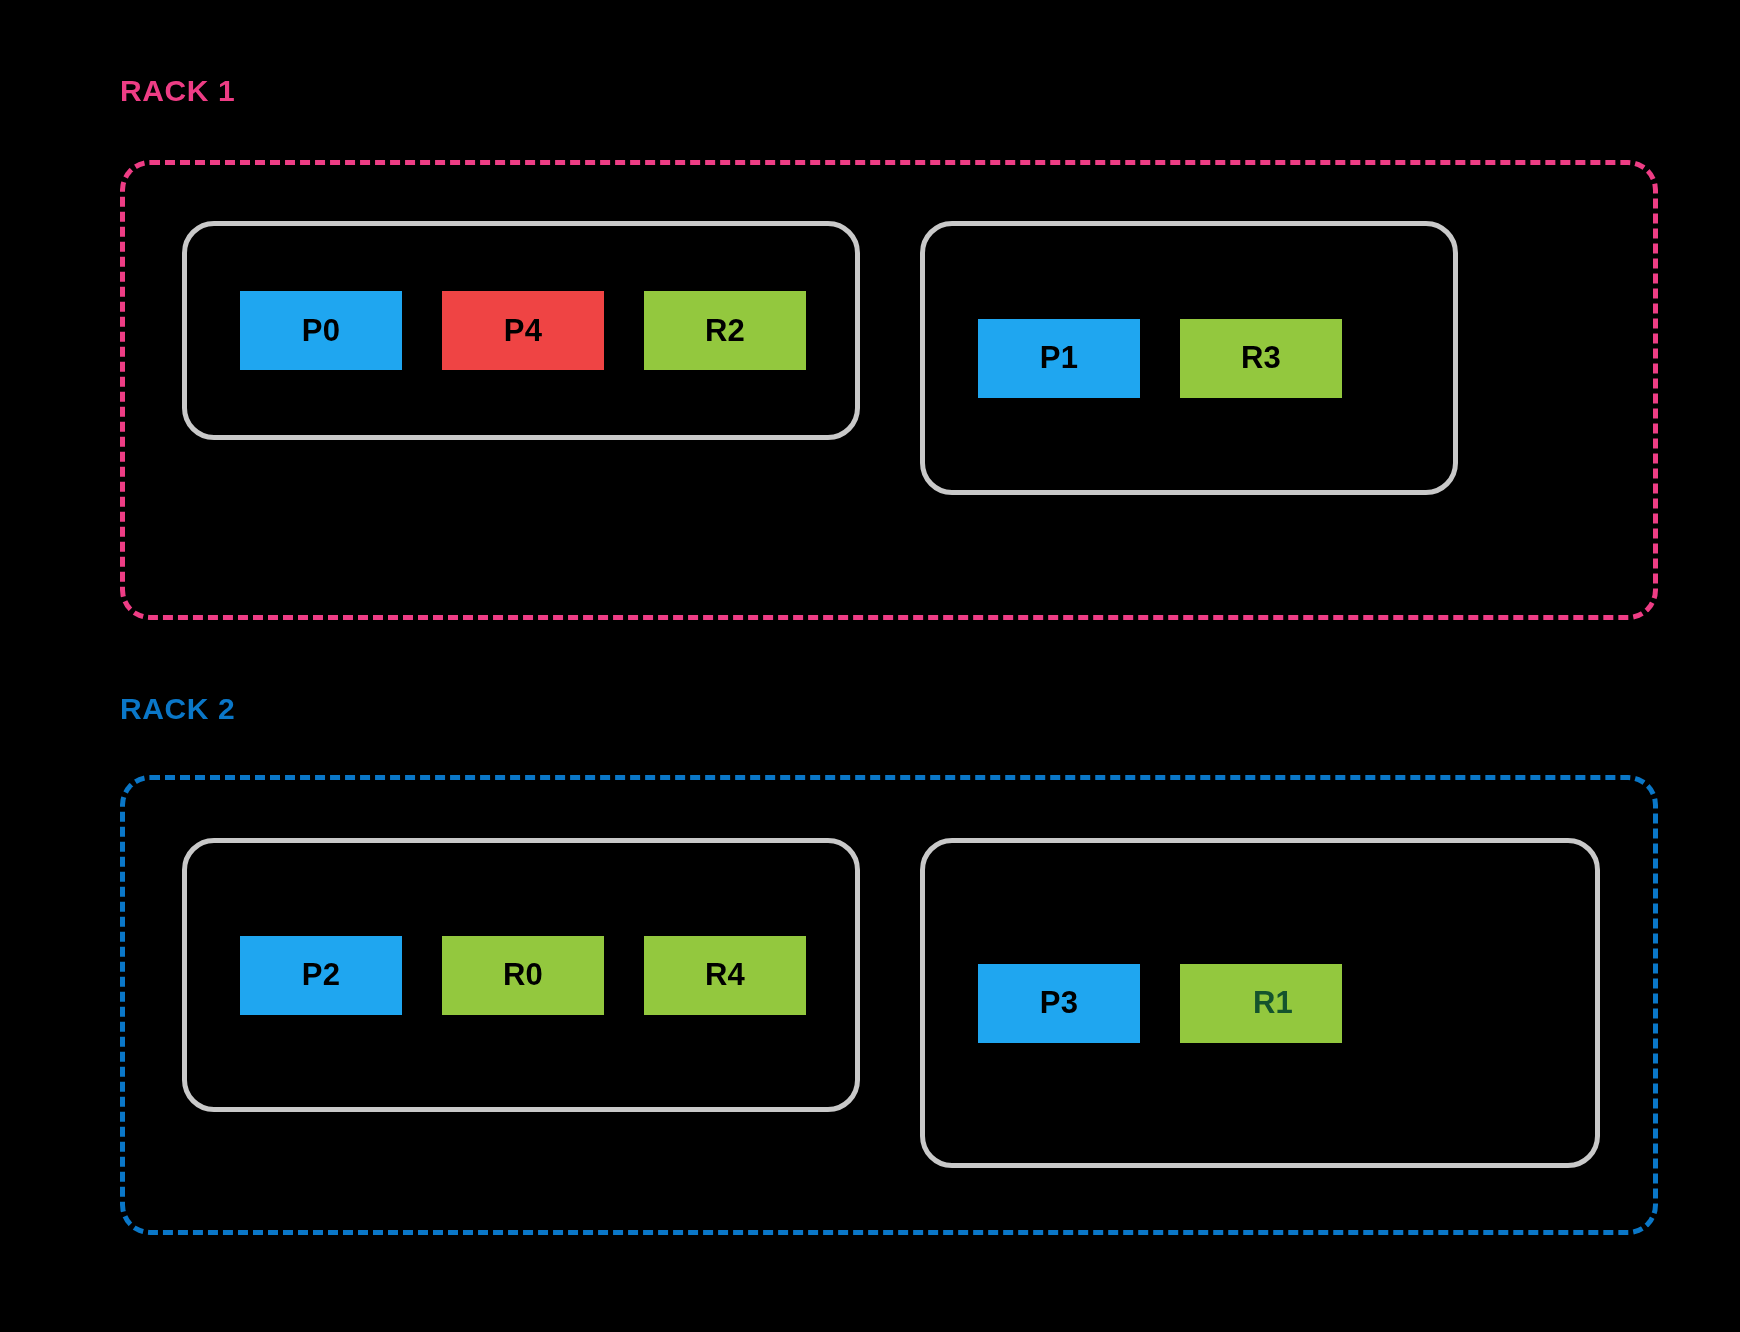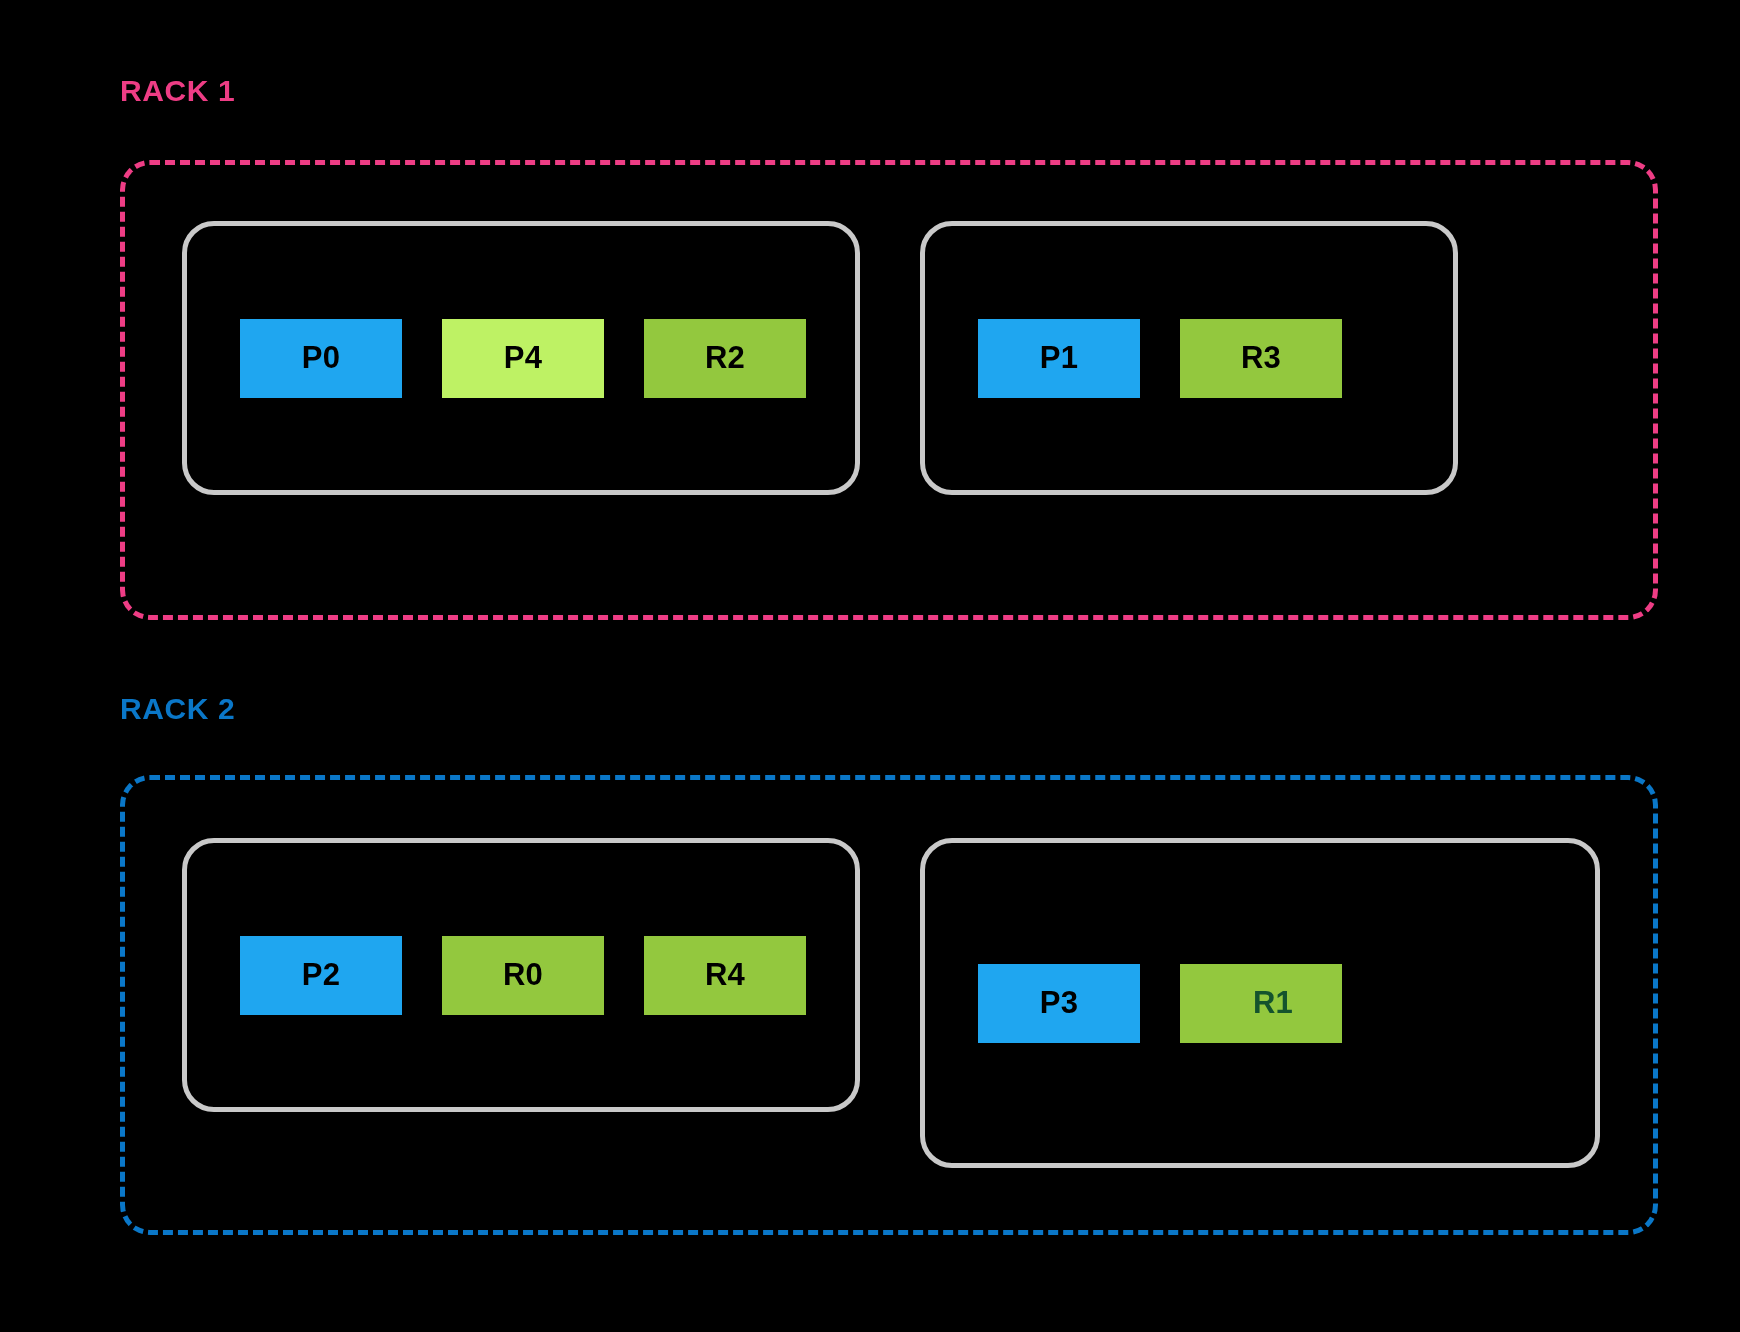--- a/index.html
+++ b/index.html
@@ -78,24 +78,24 @@
   .chip.partition { background: #1fa6f0; }
   .chip.replica   { background: #93c83e; }
 </style>
 </head>
 <body>
 
 <div id="canvas" style="background: rgb(0, 0, 0);">
     <div class="rack-group" style="left: 0px; top: 0px; width: 100%; height: 100%;">
       <div class="rack-label" style="left: 120px; top: 76px; color: rgb(238, 61, 133);">RACK 1</div>
       <div class="rack-boundary" style="left: 120px; top: 160px; width: 1538px; height: 460px; border-color: rgb(238, 61, 133);"></div>
-      <div class="node-box" style="left: 182px; top: 221px; width: 678px; height: 274px; border-color: rgb(201, 201, 201);">
+      <div class="node-box" style="left: 182px; top: 221px; width: 678px; height: 219px; border-color: rgb(201, 201, 201);">
         <div class="node-chips">
           <div class="chip partition" style="background: rgb(31, 166, 240); color: rgb(0, 0, 0);">P0</div>
-          <div class="chip partition" style="background: #bef264; color: rgb(0, 0, 0);">P4</div>
+          <div class="chip partition" style="background: #ef4444; color: rgb(0, 0, 0);">P4</div>
           <div class="chip replica" style="background: rgb(147, 200, 62); color: #000000;">R2</div>
         </div>
       </div>
       <div class="node-box" style="left: 920px; top: 221px; width: 538px; height: 274px; border-color: rgb(201, 201, 201);">
         <div class="node-chips">
           <div class="chip partition" style="background: rgb(31, 166, 240); color: rgb(0, 0, 0);">P1</div>
           <div class="chip replica" style="background: rgb(147, 200, 62); color: rgb(0, 0, 0);">R3</div>
         </div>
       </div>
     </div>

